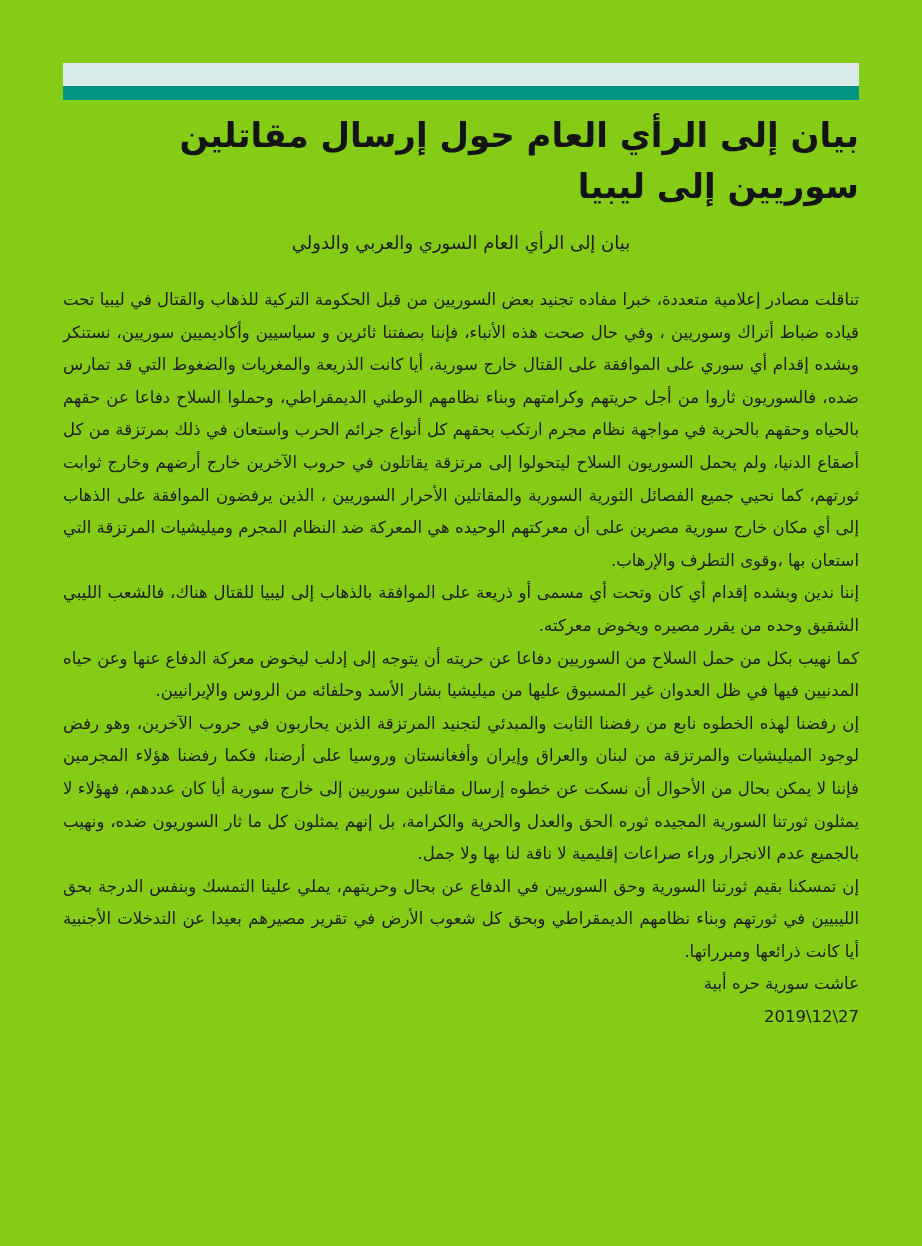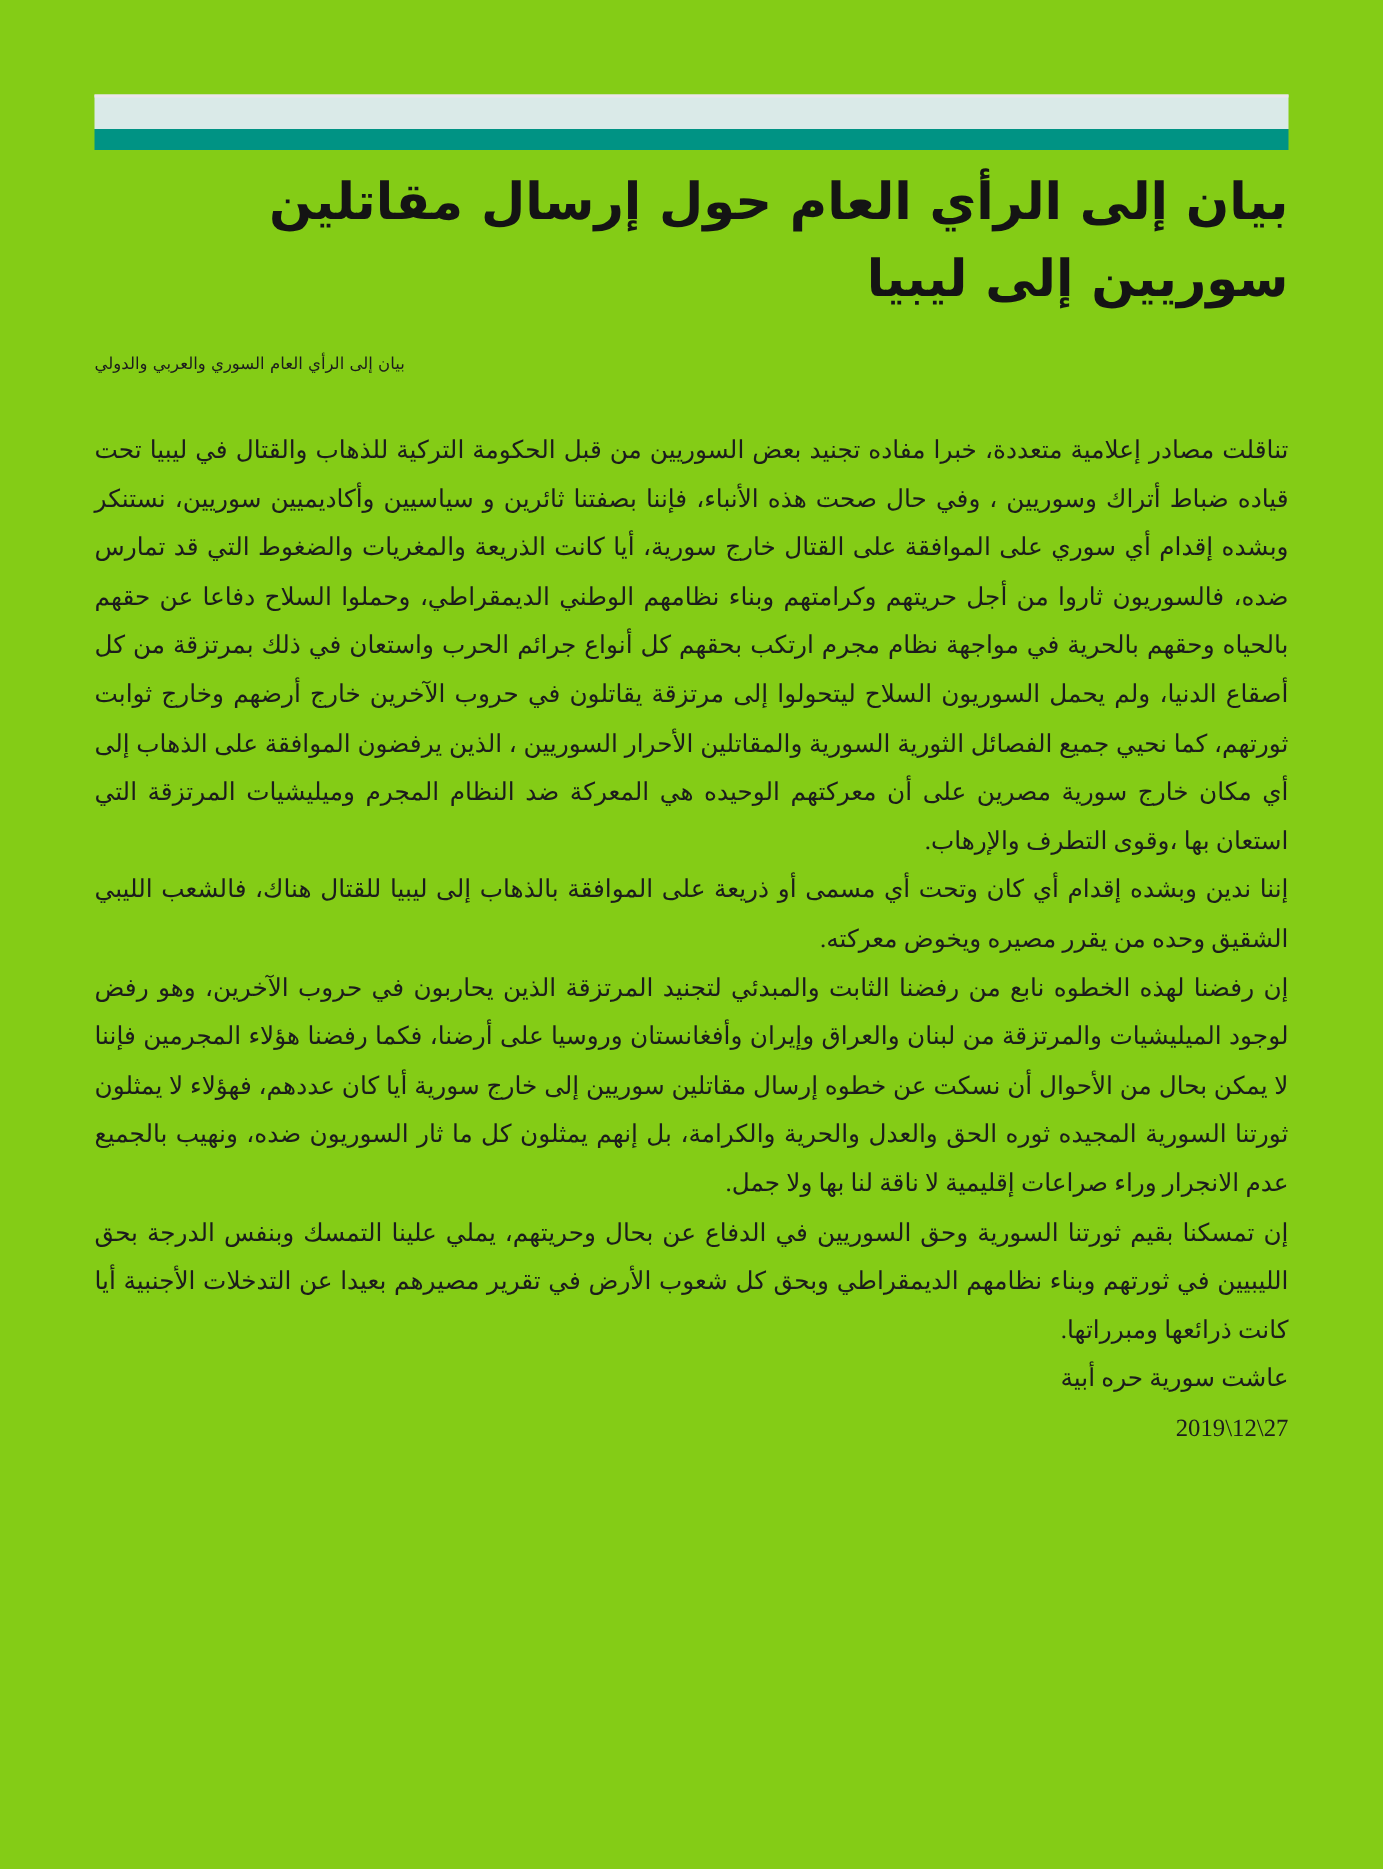--- a/index.html
+++ b/index.html
@@ -35,39 +35,38 @@
     text-align: right;
     font-size: 34px;
     line-height: 1.5;
     font-weight: bold;
     color: #141414;
     margin: 10px 0 0 0;
   }
   .subtitle {
     direction: rtl;
     unicode-bidi: embed;
-    text-align: left;
-    font-size: 11px;
+    text-align: center;
+    font-size: 18px;
     line-height: 30px;
     margin-top: 16px;
     color: #1c1c1c;
   }
   .body-text {
     direction: rtl;
     unicode-bidi: embed;
     margin-top: 26px;
   }
   .body-text p {
     margin: 0;
     font-size: 16.5px;
     line-height: 32.6px;
     text-align: justify;
     text-justify: inter-word;
     color: #1c1c1c;
-    font-family: Liberation Serif, serif;
   }
   .body-text p.sig-line,
   .body-text p.date-line {
   }
   .date-ltr {
     direction: ltr;
     unicode-bidi: embed;
   }
 </style>
 </head>
@@ -82,19 +81,20 @@
 
   <h1 class="title">بيان إلى الرأي العام حول إرسال مقاتلين سوريين إلى ليبيا</h1>
 
   <div class="subtitle">
     <div>بيان إلى الرأي العام السوري والعربي والدولي</div>
   </div>
 
   <div class="body-text">
     <p>تناقلت مصادر إعلامية متعددة، خبرا مفاده تجنيد بعض السوريين من قبل الحكومة التركية للذهاب والقتال في ليبيا تحت قياده ضباط أتراك وسوريين ، وفي حال صحت هذه الأنباء، فإننا بصفتنا ثائرين و سياسيين وأكاديميين سوريين، نستنكر وبشده إقدام أي سوري على الموافقة على القتال خارج سورية، أيا كانت الذريعة والمغريات والضغوط التي قد تمارس ضده، فالسوريون ثاروا من أجل حريتهم وكرامتهم وبناء نظامهم الوطني الديمقراطي، وحملوا السلاح دفاعا عن حقهم بالحياه وحقهم بالحرية في مواجهة نظام مجرم ارتكب بحقهم كل أنواع جرائم الحرب واستعان في ذلك بمرتزقة من كل أصقاع الدنيا، ولم يحمل السوريون السلاح ليتحولوا إلى مرتزقة يقاتلون في حروب الآخرين خارج أرضهم وخارج ثوابت ثورتهم، كما نحيي جميع الفصائل الثورية السورية والمقاتلين الأحرار السوريين ، الذين يرفضون الموافقة على الذهاب إلى أي مكان خارج سورية مصرين على أن معركتهم الوحيده هي المعركة ضد النظام المجرم وميليشيات المرتزقة التي استعان بها ،وقوى التطرف والإرهاب.</p>
     <p>إننا ندين وبشده إقدام أي كان وتحت أي مسمى أو ذريعة على الموافقة بالذهاب إلى ليبيا للقتال هناك، فالشعب الليبي الشقيق وحده من يقرر مصيره ويخوض معركته.</p>
+    <p>كما نهيب بكل من حمل السلاح من السوريين دفاعا عن حريته أن يتوجه إلى إدلب ليخوض معركة الدفاع عنها وعن حياه المدنيين فيها في ظل العدوان غير المسبوق عليها من ميليشيا بشار الأسد وحلفائه من الروس والإيرانيين.</p>
     <p>إن رفضنا لهذه الخطوه نابع من رفضنا الثابت والمبدئي لتجنيد المرتزقة الذين يحاربون في حروب الآخرين، وهو رفض لوجود الميليشيات والمرتزقة من لبنان والعراق وإيران وأفغانستان وروسيا على أرضنا، فكما رفضنا هؤلاء المجرمين فإننا لا يمكن بحال من الأحوال أن نسكت عن خطوه إرسال مقاتلين سوريين إلى خارج سورية أيا كان عددهم، فهؤلاء لا يمثلون ثورتنا السورية المجيده ثوره الحق والعدل والحرية والكرامة، بل إنهم يمثلون كل ما ثار السوريون ضده، ونهيب بالجميع عدم الانجرار وراء صراعات إقليمية لا ناقة لنا بها ولا جمل.</p>
     <p>إن تمسكنا بقيم ثورتنا السورية وحق السوريين في الدفاع عن بحال وحريتهم، يملي علينا التمسك وبنفس الدرجة بحق الليبيين في ثورتهم وبناء نظامهم الديمقراطي وبحق كل شعوب الأرض في تقرير مصيرهم بعيدا عن التدخلات الأجنبية أيا كانت ذرائعها ومبرراتها.</p>
     <p class="sig-line">عاشت سورية حره أبية</p>
     <p class="date-line"><span class="date-ltr">2019\12\27</span></p>
   </div>
 
 </div>
 
 </body></html>

